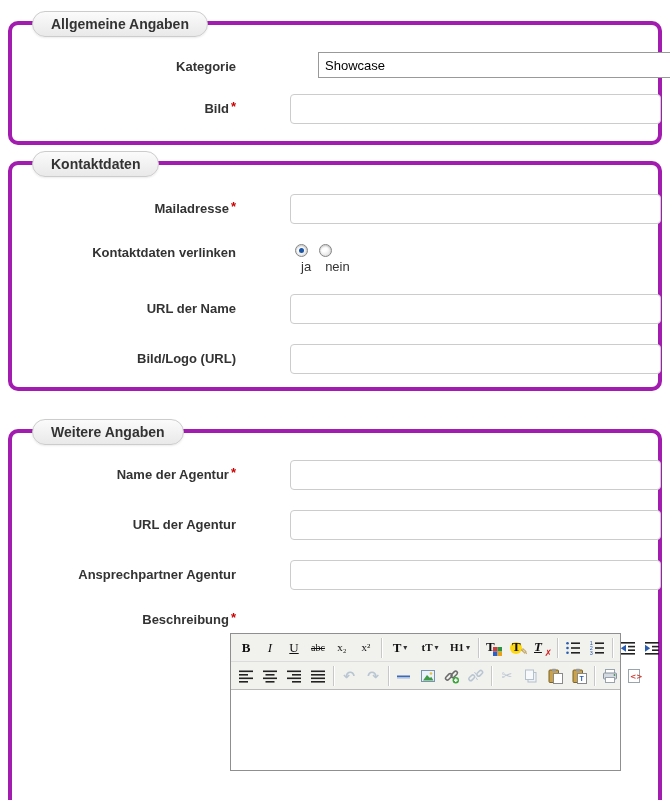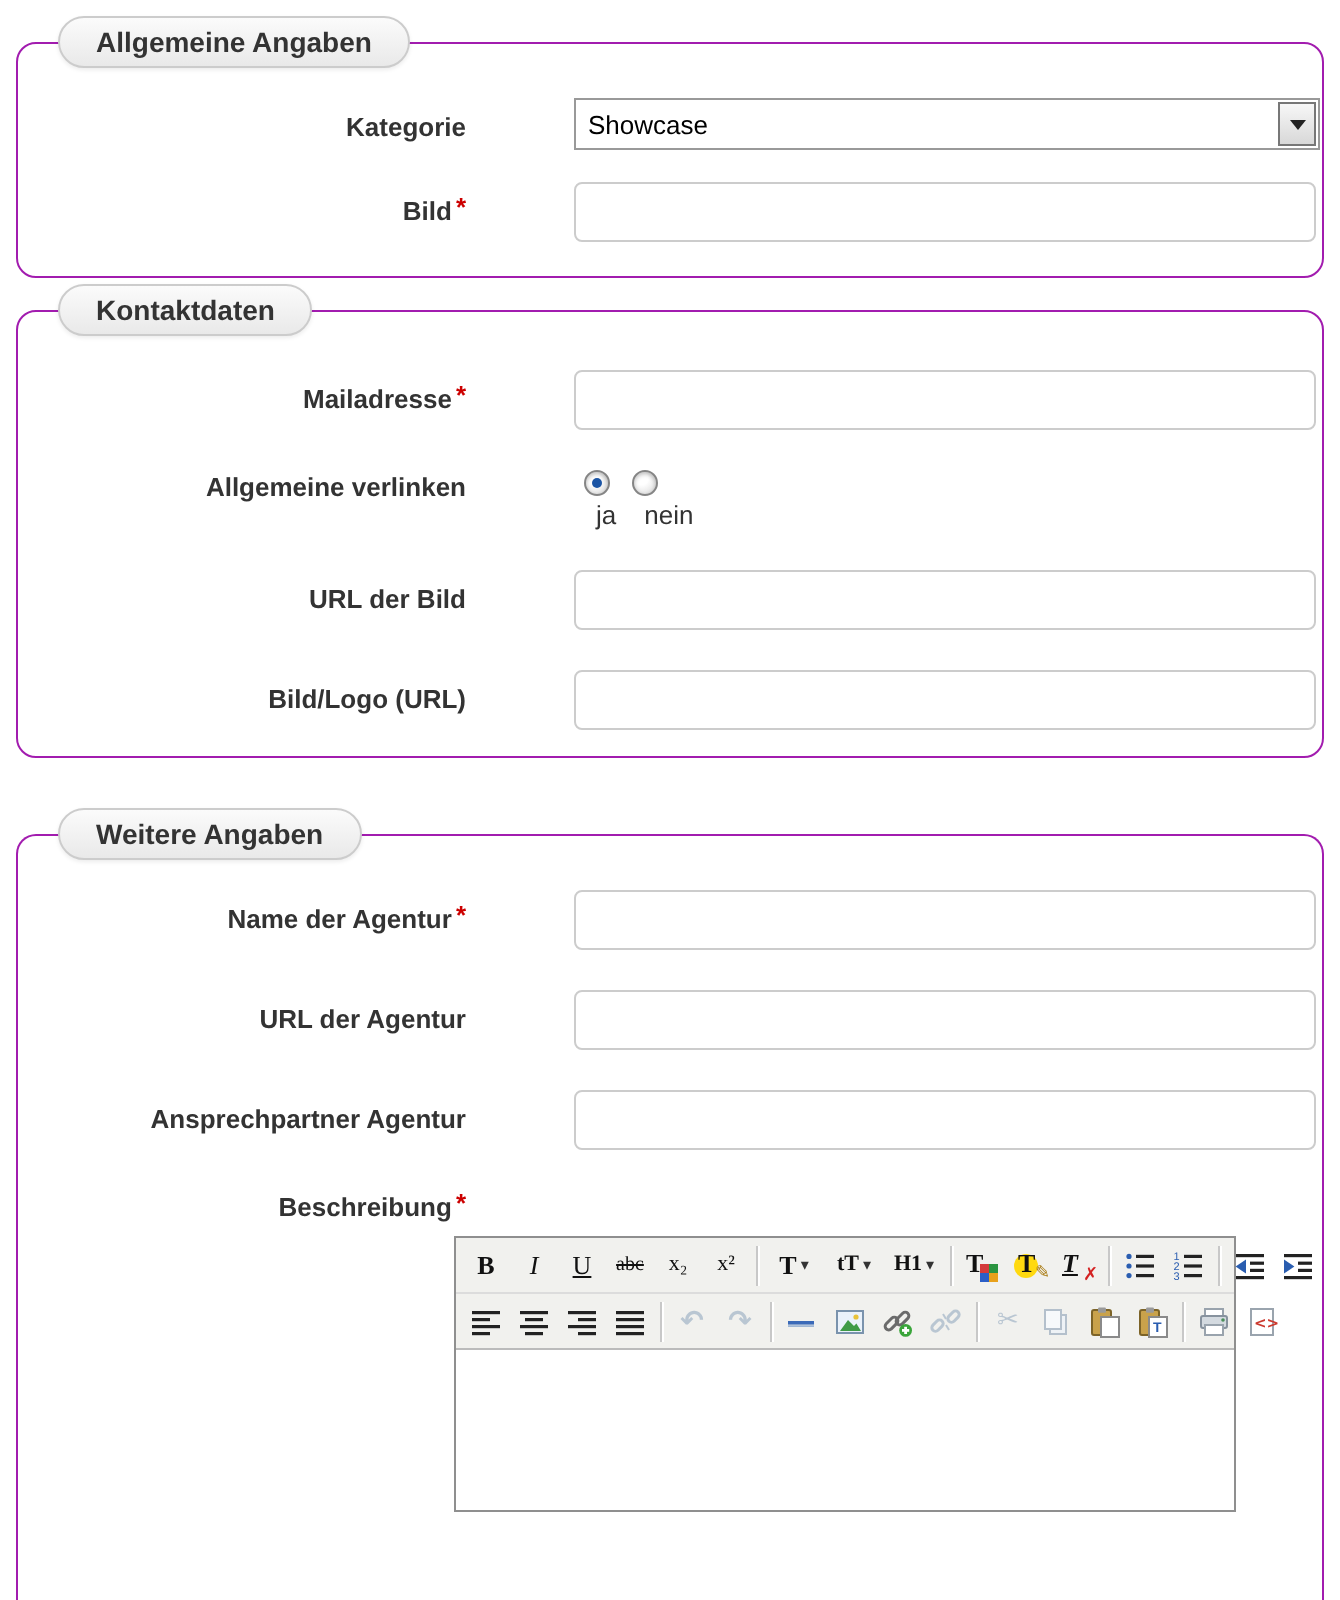--- a/index.html
+++ b/index.html
@@ -2,37 +2,37 @@
 <html><head>
 <meta charset="utf-8">
 <style>
   html,body{margin:0;padding:0;}
   body{
     width:670px;height:800px;overflow:hidden;background:#ffffff;
     font-family:"Liberation Sans",sans-serif;position:relative;
   }
   
   .panel{
-    position:relative;border:1px solid #a21caf;border-radius:10px;
+    position:relative;border:4px solid #a21caf;border-radius:10px;
     margin:0 8px;box-sizing:border-box;
   }
   .panel-legend{
     position:absolute;top:-14px;left:20px;
     background:linear-gradient(#fbfbfb,#e9e9e9);
     border:1px solid #ccc;border-radius:16px;
     padding:4px 18px;font-size:14px;font-weight:bold;color:#333;
     box-shadow:0 1px 2px rgba(0,0,0,.08);white-space:nowrap;
   }
   #fs-general{margin-top:21px;padding:27px 0 17px;}
   #fs-contact{margin-top:16px;padding:29px 0 13px;}
   #fs-additional{margin-top:38px;padding:27px 0 0;height:430px;border-bottom:none;border-bottom-left-radius:0;border-bottom-right-radius:0;}
   
   .form-row{display:flex;align-items:flex-start;margin-bottom:20px;}
   .form-row.last{margin-bottom:0;}
-  .form-row.mb16{margin-bottom:16px;}
+  .form-row.mb16{margin-bottom:16px;gap:28px;}
   .form-row.mb18{margin-bottom:18px;}
   .field-label{
     width:224px;flex:0 0 224px;text-align:right;
     font-size:13px;font-weight:bold;color:#333;padding-top:7px;line-height:15px;
   }
   .field-label.tight{padding-top:3px;}
   .req{color:#cc0000;font-weight:bold;margin-left:2px;position:relative;top:-2px;}
   .control{margin-left:9px;padding-left:45px;}
   input.text-input{
     width:371px;height:30px;box-sizing:border-box;
@@ -122,37 +122,37 @@
   <span class="panel-legend">Kontaktdaten</span>
 
   <div class="form-row mb18">
     <label class="field-label"><span>Mailadresse</span><span class="req">*</span></label>
     <div class="control">
       <input type="text" class="text-input" value="" style="">
     </div>
   </div>
 
   <div class="form-row">
-    <label class="field-label tight"><span>Allgemeine verlinken</span></label>
+    <label class="field-label tight"><span>Kontaktdaten verlinken</span></label>
     <div class="control">
       <div class="radio-group">
         <div class="radio-option">
           <span class="radio-circle checked"></span>
           <span class="radio-text">ja</span>
         </div>
         <div class="radio-option">
           <span class="radio-circle"></span>
           <span class="radio-text">nein</span>
         </div>
       </div>
     </div>
   </div>
 
   <div class="form-row">
-    <label class="field-label"><span>URL der Bild</span></label>
+    <label class="field-label"><span>URL der Name</span></label>
     <div class="control">
       <input type="text" class="text-input" value="" style="">
     </div>
   </div>
 
   <div class="form-row last">
     <label class="field-label"><span>Bild/Logo (URL)</span></label>
     <div class="control">
       <input type="text" class="text-input" value="" style="">
     </div>

